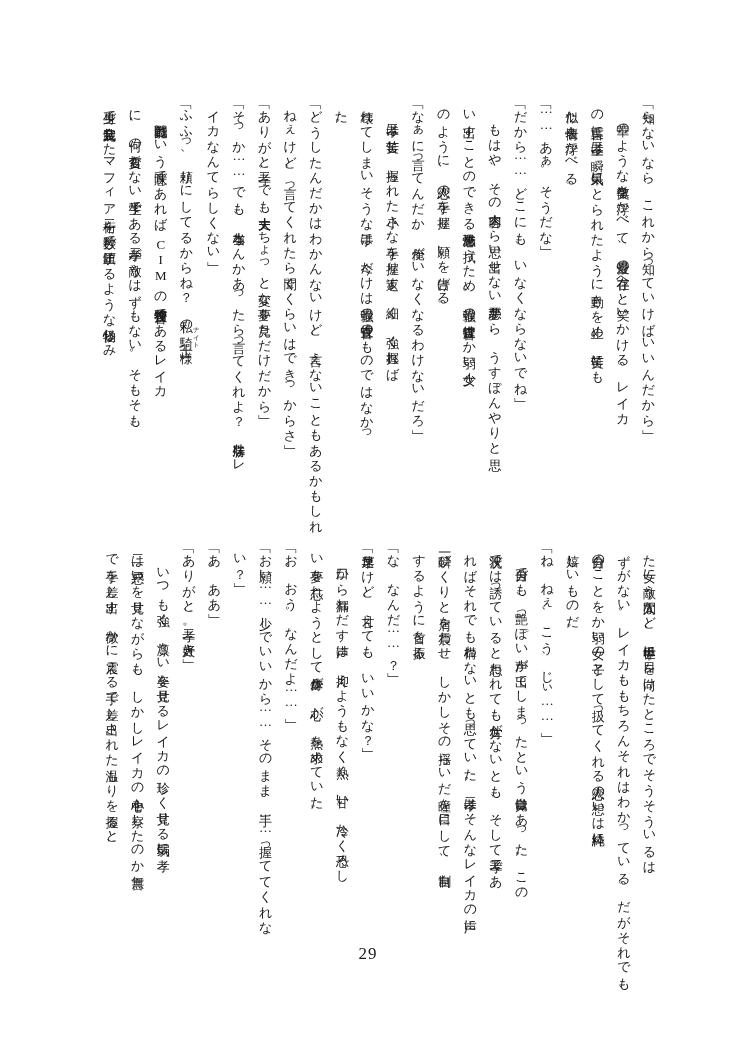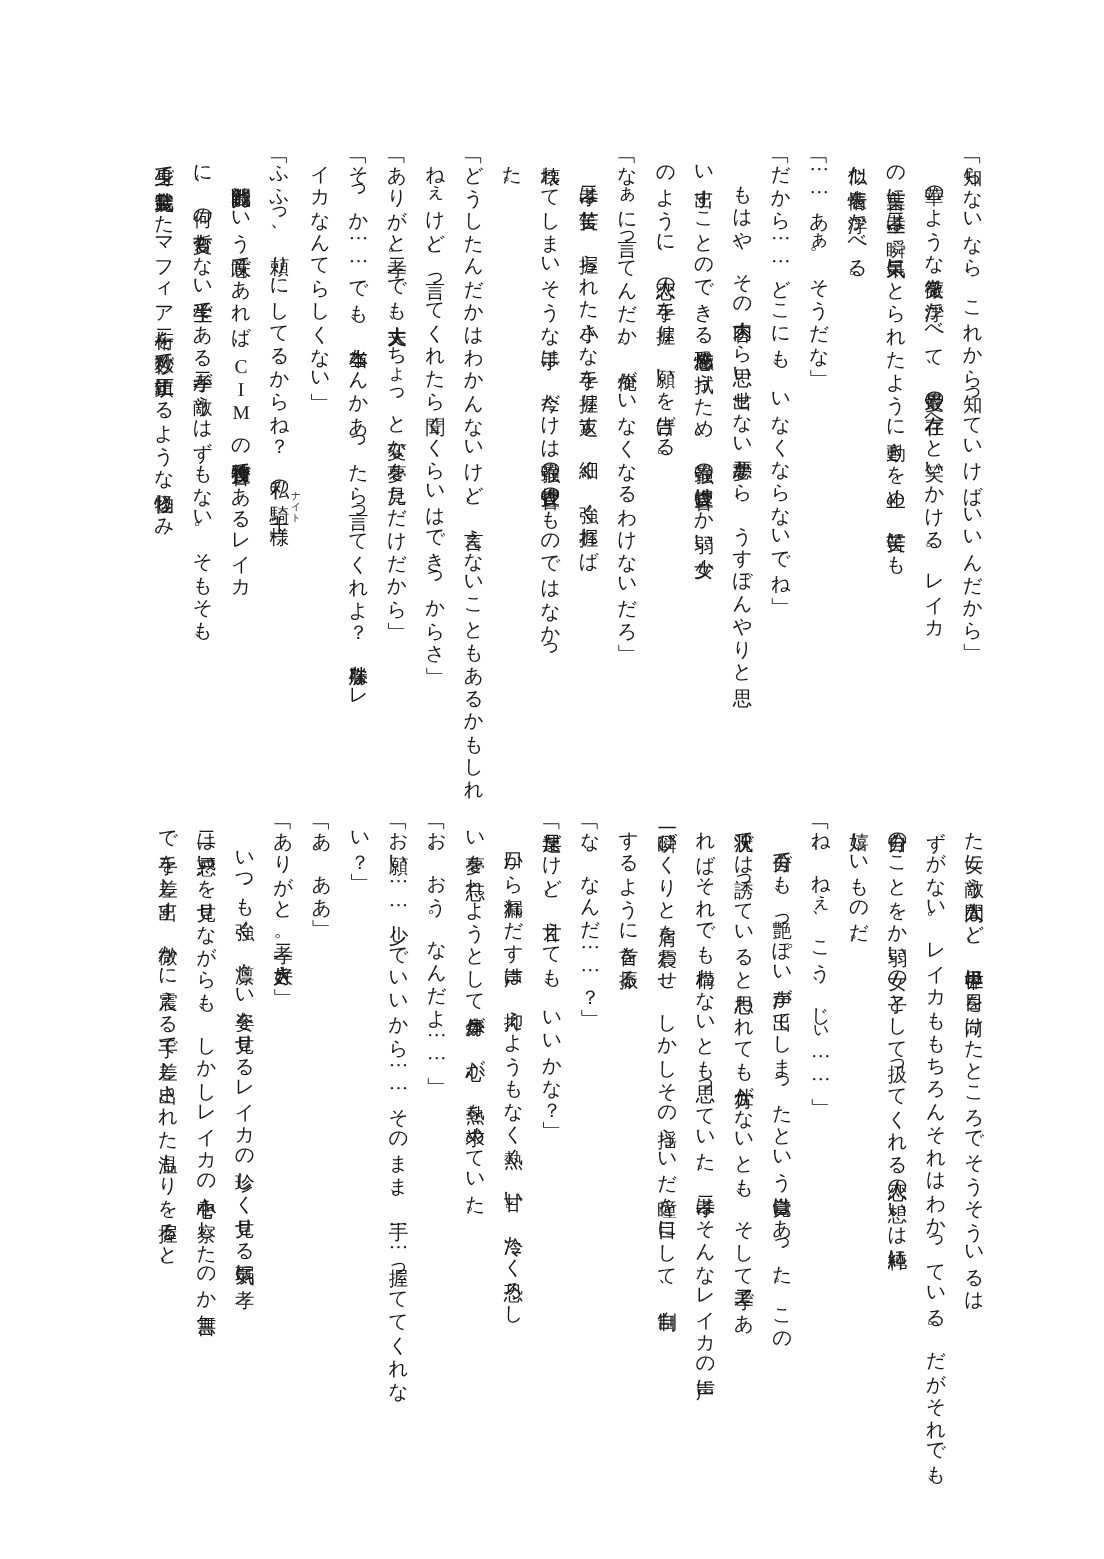--- a/index.html
+++ b/index.html
@@ -107,14 +107,15 @@
     <p>「お、おう。なんだよ……」</p>
     <p>「お願い……少しでいいから……そのまま、手……握っててくれな</p>
     <p>い？」</p>
     <p>「あ、ああ」</p>
     <p>「ありがと、孝二。大好き」</p>
     <p>　いつも強く、凛々しい姿を見せるレイカの珍しく見せる弱気に孝</p>
     <p>二は戸惑いを見せながらも、しかしレイカの心中を察したのか無言</p>
     <p>で手を差し出す。微かに震える手で差し出された温もりを握ると、</p>
   </div>
 
+  <div class="page-number">29</div>
 
 </div>
 
 </body></html>

